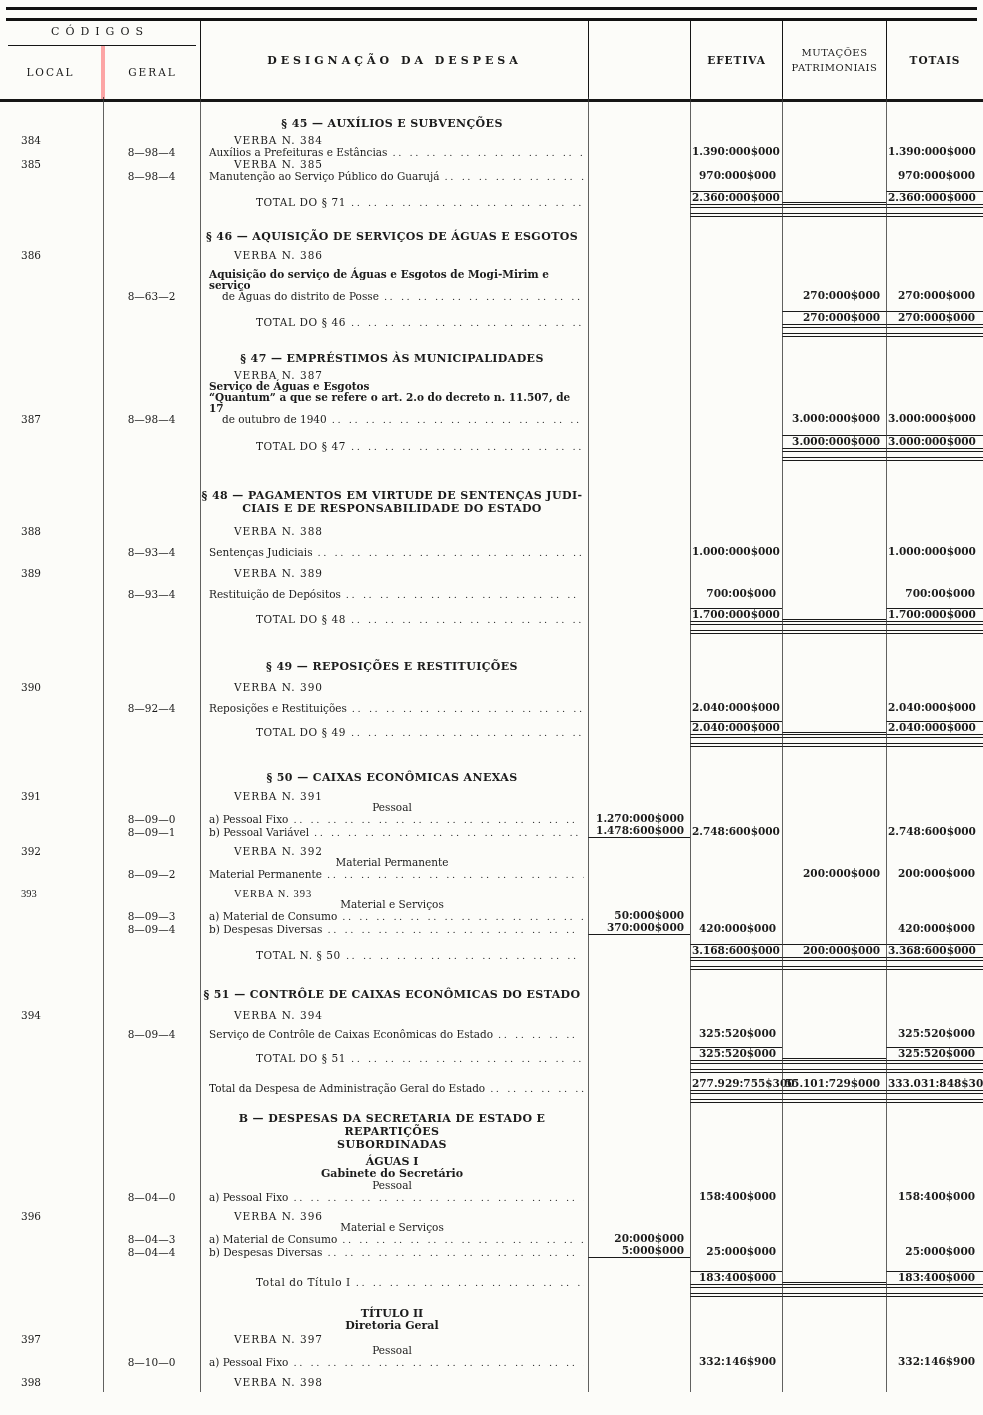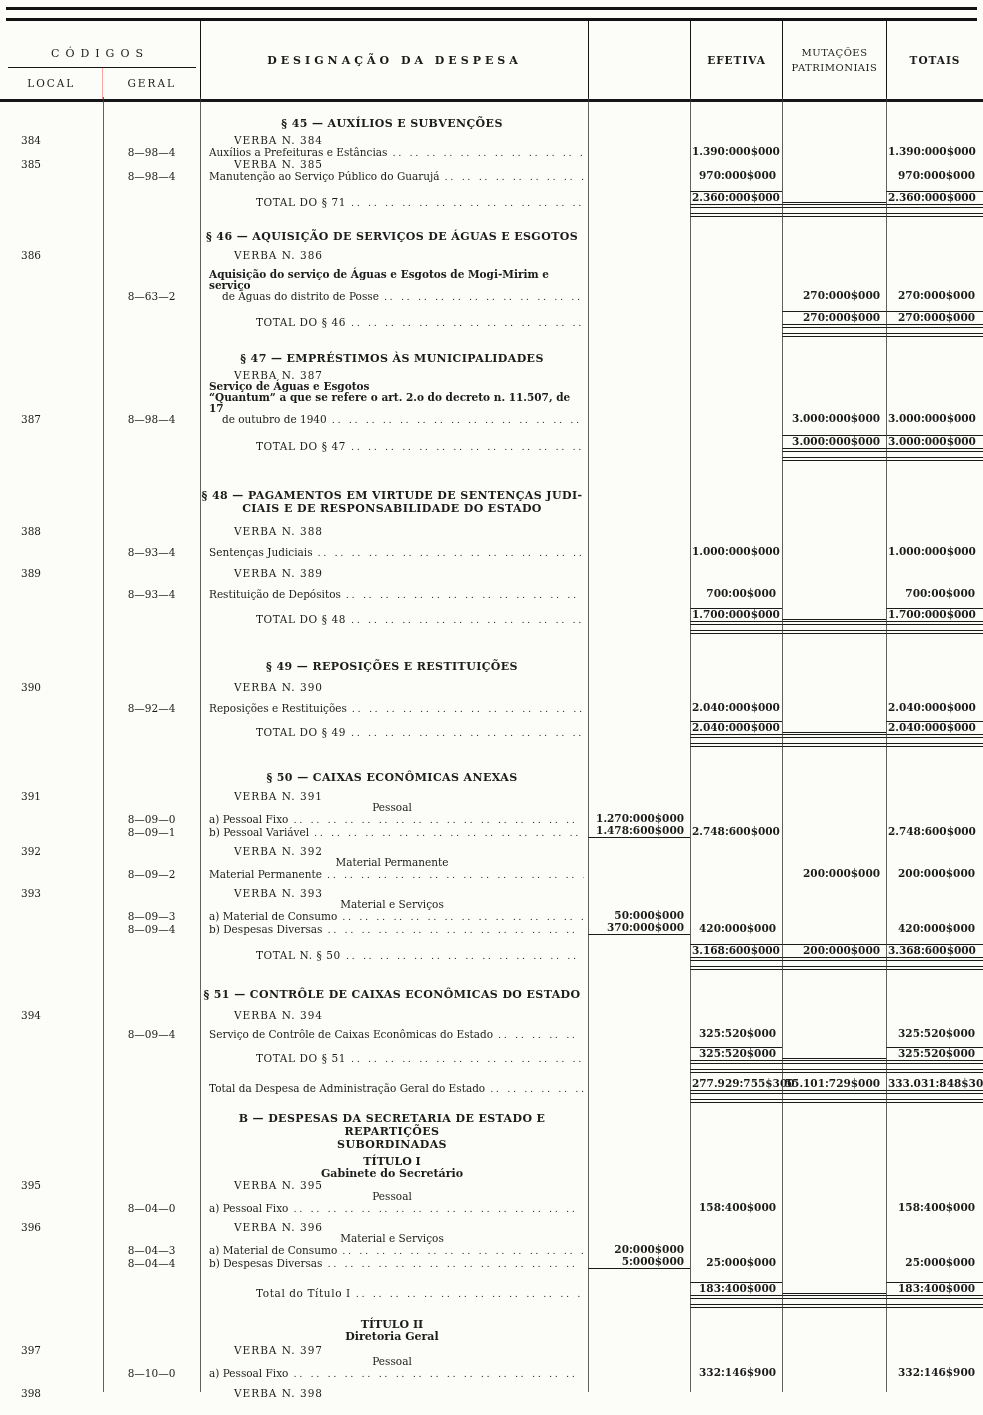--- a/index.html
+++ b/index.html
@@ -6,25 +6,25 @@
   #page{
     position:relative;width:983px;height:1415px;margin:0 auto;
     background:#fcfcf9;color:#1b1b1b;overflow:hidden;
     font-family:"DejaVu Serif","Liberation Serif",serif;font-size:10.5px;line-height:11px;
   }
   
   .top-rule{height:8px;margin:7px 6px 0 6px;border-top:3px solid #111;border-bottom:3px solid #111;}
   .hdr{display:flex;height:78px;border-bottom:3px solid #161616;}
   .hdr .hcol{box-sizing:border-box;}
   .hdr-left{width:200px;display:flex;flex-direction:column;}
-  .hdr-codigos{text-align:center;letter-spacing:6px;font-size:11px;padding-top:27px;}
+  .hdr-codigos{text-align:center;letter-spacing:6px;font-size:11px;padding-top:5px;}
   .hdr-cod-rule{border-bottom:1.5px solid #161616;margin:8px 4px 0 8px;}
   .hdr-lg{flex:1;display:flex;align-items:center;}
   .hdr-local{width:103px;text-align:center;letter-spacing:2px;font-size:10.5px;}
-  .hdr-geral{width:97px;text-align:center;letter-spacing:2px;font-size:10.5px;border-left:1px solid #fca5a5;align-self:stretch;display:flex;align-items:center;justify-content:center;}
+  .hdr-geral{width:97px;text-align:center;letter-spacing:2px;font-size:10.5px;border-left:4px solid #fca5a5;align-self:stretch;display:flex;align-items:center;justify-content:center;}
   .hdr-desig{width:388px;border-left:1.5px solid #161616;display:flex;align-items:center;justify-content:center;font-weight:bold;letter-spacing:4px;font-size:11px;}
   .hdr-blank{width:102px;border-left:1.5px solid #161616;}
   .hdr-efetiva{width:92px;border-left:1.5px solid #161616;display:flex;align-items:center;justify-content:center;font-weight:bold;font-size:10.5px;letter-spacing:1px;}
   .hdr-mut{width:104px;border-left:1.5px solid #161616;display:flex;flex-direction:column;align-items:center;justify-content:center;font-weight:normal;font-size:10px;letter-spacing:.5px;line-height:15px;}
   .hdr-totais{width:97px;border-left:1.5px solid #161616;display:flex;align-items:center;justify-content:center;font-weight:bold;font-size:10.5px;letter-spacing:1px;}
   
   .vline{position:absolute;top:97px;width:1px;background:#3a3a3a;opacity:.8;}
   
   #rows{position:relative;padding-top:0;}
   .row{display:flex;align-items:flex-end;}
@@ -521,21 +521,21 @@
           <div class="dotline ">
             <div class="lbl">Material Permanente</div>
             <div class="dots">.. .. .. .. .. .. .. .. .. .. .. .. .. .. .. .. .. .. .. .. .. .. .. .. .. .. .. .. .. .. .. .. .. .. .. .. .. .. .. .. </div>
           </div>
         </div>
         <div class="c n c-c1"></div>
         <div class="c n c-ef"></div>
         <div class="c n c-mut">200:000$000</div>
         <div class="c n c-tot">200:000$000</div>
       </div>
-      <div class="row verba" style="margin-top: 8px;">
+      <div class="row verba" style="margin-top: 8px; font-family: Liberation Serif, serif;">
         <div class="c c-local">393</div>
         <div class="c c-geral"></div>
         <div class="c c-desig">
           <div class="verba-line">VERBA N. 393</div>
         </div>
         <div class="c n c-c1"></div>
         <div class="c n c-ef"></div>
         <div class="c n c-mut"></div>
         <div class="c n c-tot"></div>
       </div>
@@ -692,33 +692,22 @@
         </div>
         <div class="c n c-c1"></div>
         <div class="c n c-ef"></div>
         <div class="c n c-mut"></div>
         <div class="c n c-tot"></div>
       </div>
       <div class="row tit" style="margin-top: 5px;">
         <div class="c c-local"></div>
         <div class="c c-geral"></div>
         <div class="c c-desig">
-          <div class="titulo-line">TÍTULO I</div>
+          <div class="titulo-line">ÁGUAS I</div>
           <div class="titulo-line">Gabinete do Secretário</div>
-        </div>
-        <div class="c n c-c1"></div>
-        <div class="c n c-ef"></div>
-        <div class="c n c-mut"></div>
-        <div class="c n c-tot"></div>
-      </div>
-      <div class="row verba">
-        <div class="c c-local">395</div>
-        <div class="c c-geral"></div>
-        <div class="c c-desig">
-          <div class="verba-line">VERBA N. 395</div>
         </div>
         <div class="c n c-c1"></div>
         <div class="c n c-ef"></div>
         <div class="c n c-mut"></div>
         <div class="c n c-tot"></div>
       </div>
       <div class="row sub">
         <div class="c c-local"></div>
         <div class="c c-geral"></div>
         <div class="c c-desig">

